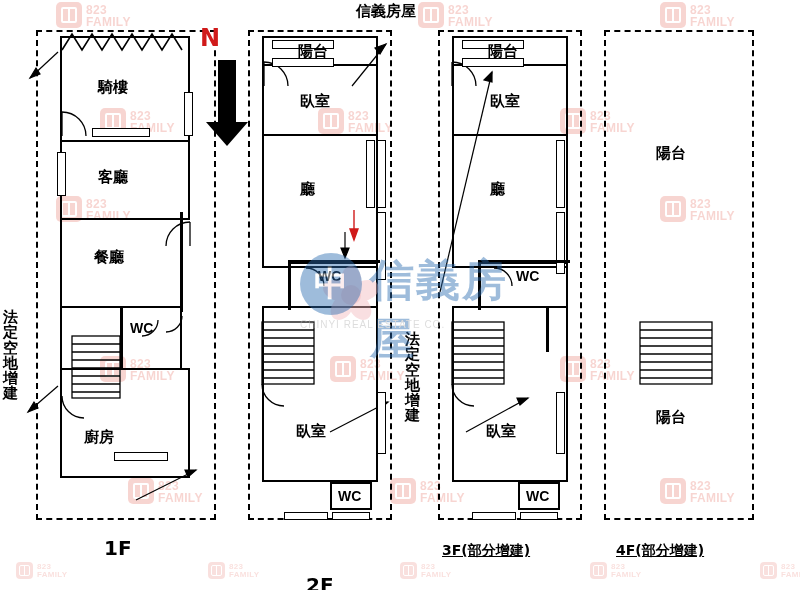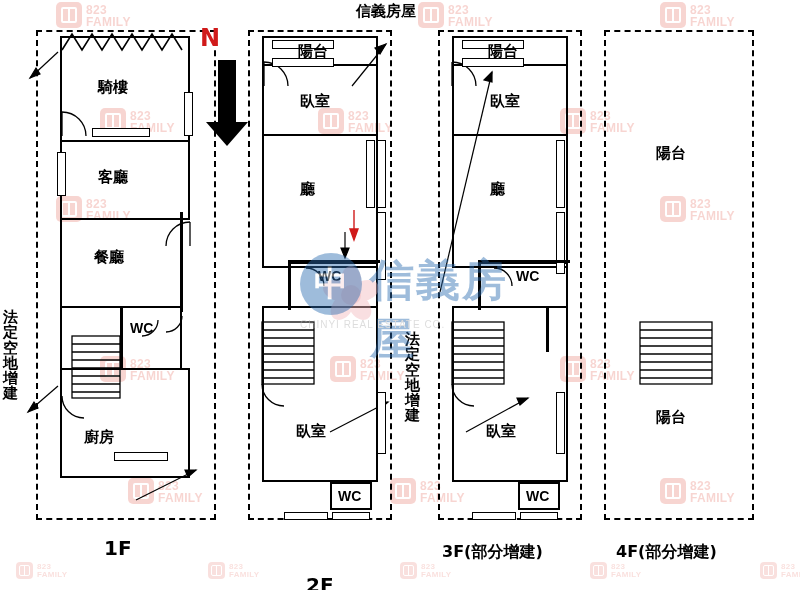--- a/index.html
+++ b/index.html
@@ -66,21 +66,21 @@
   }
 
   
   .solid{position:absolute;background:#000;}
   .wallbox{position:absolute;border:2px solid #000;box-sizing:border-box;}
   .dash{position:absolute;border:2.5px dashed #000;box-sizing:border-box;}
   .lbl{position:absolute;font-family:"DejaVu Sans","Liberation Sans",sans-serif;color:#000;}
   .rooml{font-size:15px;font-weight:bold;}
   .wcl{font-size:14px;font-weight:bold;font-family:"Liberation Sans",sans-serif;}
   .floorl{font-size:20px;font-weight:bold;}
-  .floorl-sm{font-size:16px;font-weight:bold;}
+  .floorl-sm{font-size:14px;font-weight:bold;text-decoration:underline;}
   .vtext{
     position:absolute;font-size:15px;font-weight:bold;line-height:1.02;width:17px;
     text-align:center;font-family:"DejaVu Sans","Liberation Sans",sans-serif;
   }
   .redtext{color:#d01a1a;}
   .window{position:absolute;border:1.5px solid #000;background:#fff;box-sizing:border-box;}
   svg.ov{position:absolute;left:0;top:0;width:800px;height:590px;pointer-events:none;}
 </style>
 </head>
 <body>

